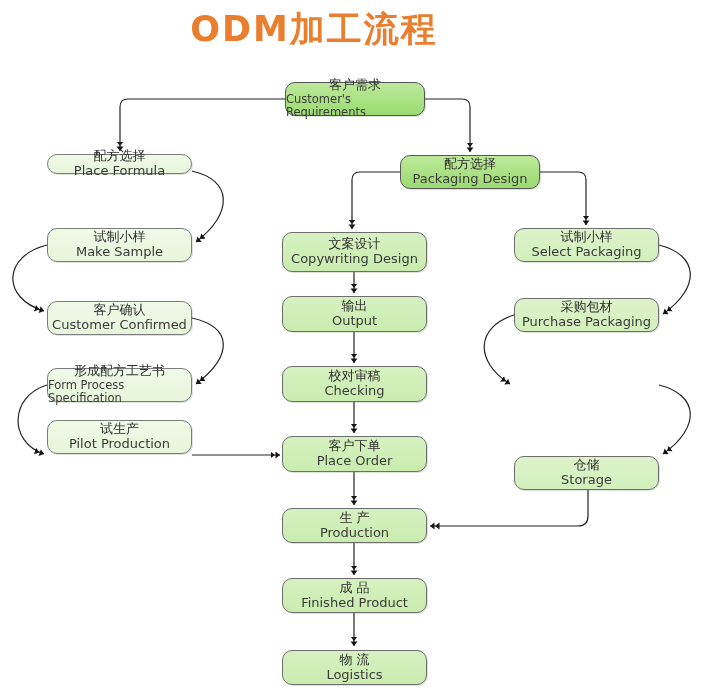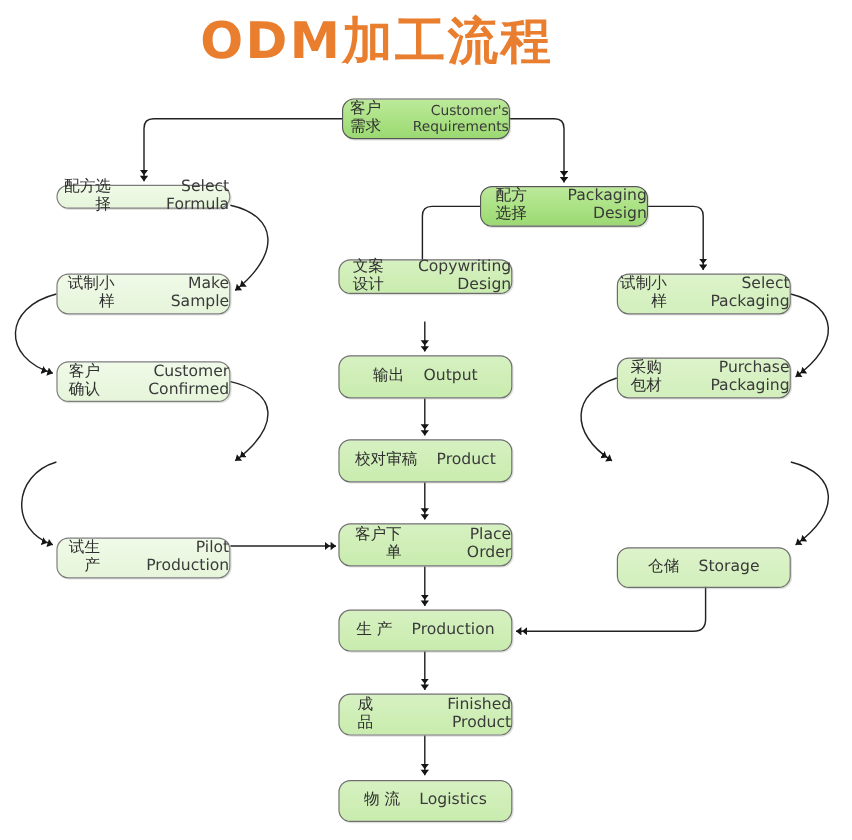--- a/index.html
+++ b/index.html
@@ -1,32 +1,32 @@
 <!DOCTYPE html>
 <html><head>
 <meta charset="utf-8">
 <style>
   html,body{margin:0;padding:0;background:#ffffff;}
   body{width:710px;height:700px;overflow:hidden;font-family:"DejaVu Sans","Liberation Sans",sans-serif;}
   .canvas{position:relative;width:710px;height:700px;background:#ffffff;}
   .page-title{
     position:absolute;left:0;top:6px;width:628px;text-align:center;
-    font-size:42px;font-weight:800;color:#E87E2E;letter-spacing:2px;
+    font-size:35px;font-weight:800;color:#E87E2E;letter-spacing:2px;
   }
   svg.connectors{position:absolute;left:0;top:0;width:710px;height:700px;}
   svg.connectors path.link{fill:none;stroke:#222222;stroke-width:1.2;}
   .node{
     position:absolute;box-sizing:border-box;border-radius:10px;
     border:1.4px solid #6d6d6d;
-    display:flex;flex-direction:row;justify-content:center;align-items:center;
-    text-align:right;line-height:1.15;
+    display:flex;flex-direction:column;justify-content:center;align-items:center;
+    text-align:left;line-height:1.15;
     box-shadow:1px 1px 0 rgba(120,140,110,0.25);
   }
   .node .cn{font-size:13px;color:#2e2e2e;}
-  .node .en{font-size:13px;color:#3a3a3a;padding-left:16px;}
+  .node .en{font-size:13px;color:#3a3a3a;}
   .node.tight .en{font-size:11.5px;}
   .dark{background:linear-gradient(180deg,#bce99a 0%,#a5df7d 70%,#9bd973 100%);border-color:#565656;}
   .mid{background:linear-gradient(180deg,#d6f1c1 0%,#c9ecae 100%);border-color:#6d6d6d;}
   .light{background:linear-gradient(180deg,#ddf3ca 0%,#d2efbc 100%);border-color:#6d6d6d;}
   .pale{background:linear-gradient(180deg,#f0fae8 0%,#e6f5da 100%);border-color:#7c7c7c;}
 </style>
 </head>
 <body>
 
 <div class="canvas">
@@ -80,34 +80,34 @@
     <path class="link" d="M354,613 L354,646" marker-end="url(#dchev)"></path>
   </svg>
 
   <div class="node dark tight" style="left:285px;top:82px;width:140px;height:34px">
     <div class="cn">客户需求</div>
     <div class="en">Customer's Requirements</div>
   </div>
 
   <div class="node pale" style="left:47px;top:154px;width:145px;height:20px">
     <div class="cn">配方选择</div>
-    <div class="en">Select Formula</div>
+    <div class="en">Place Formula</div>
   </div>
 
   <div class="node dark" style="left:400px;top:155px;width:140px;height:34px">
     <div class="cn">配方选择</div>
     <div class="en">Packaging Design</div>
   </div>
 
   <div class="node pale" style="left:47px;top:228px;width:145px;height:34px">
     <div class="cn">试制小样</div>
     <div class="en">Make Sample</div>
   </div>
 
-  <div class="node mid" style="left:282px;top:216px;width:145px;height:29px">
+  <div class="node mid" style="left:282px;top:232px;width:145px;height:40px">
     <div class="cn">文案设计</div>
     <div class="en">Copywriting Design</div>
   </div>
 
   <div class="node light" style="left:514px;top:228px;width:145px;height:34px">
     <div class="cn">试制小样</div>
     <div class="en">Select Packaging</div>
   </div>
 
   <div class="node pale" style="left:47px;top:301px;width:145px;height:34px">
@@ -118,28 +118,32 @@
   <div class="node light" style="left:514px;top:298px;width:145px;height:34px">
     <div class="cn">采购包材</div>
     <div class="en">Purchase Packaging</div>
   </div>
 
   <div class="node mid" style="left:282px;top:296px;width:145px;height:36px">
     <div class="cn">输出</div>
     <div class="en">Output</div>
   </div>
 
+  <div class="node pale tight" style="left:47px;top:368px;width:145px;height:34px">
+    <div class="cn">形成配方工艺书</div>
+    <div class="en">Form Process Specification</div>
+  </div>
 
   <div class="node mid" style="left:282px;top:366px;width:145px;height:36px">
     <div class="cn">校对审稿</div>
-    <div class="en">Product</div>
+    <div class="en">Checking</div>
   </div>
 
 
-  <div class="node pale" style="left:47px;top:448px;width:145px;height:34px">
+  <div class="node pale" style="left:47px;top:420px;width:145px;height:34px">
     <div class="cn">试生产</div>
     <div class="en">Pilot Production</div>
   </div>
 
   <div class="node mid" style="left:282px;top:436px;width:145px;height:36px">
     <div class="cn">客户下单</div>
     <div class="en">Place Order</div>
   </div>
 
   <div class="node light" style="left:514px;top:456px;width:145px;height:34px">

